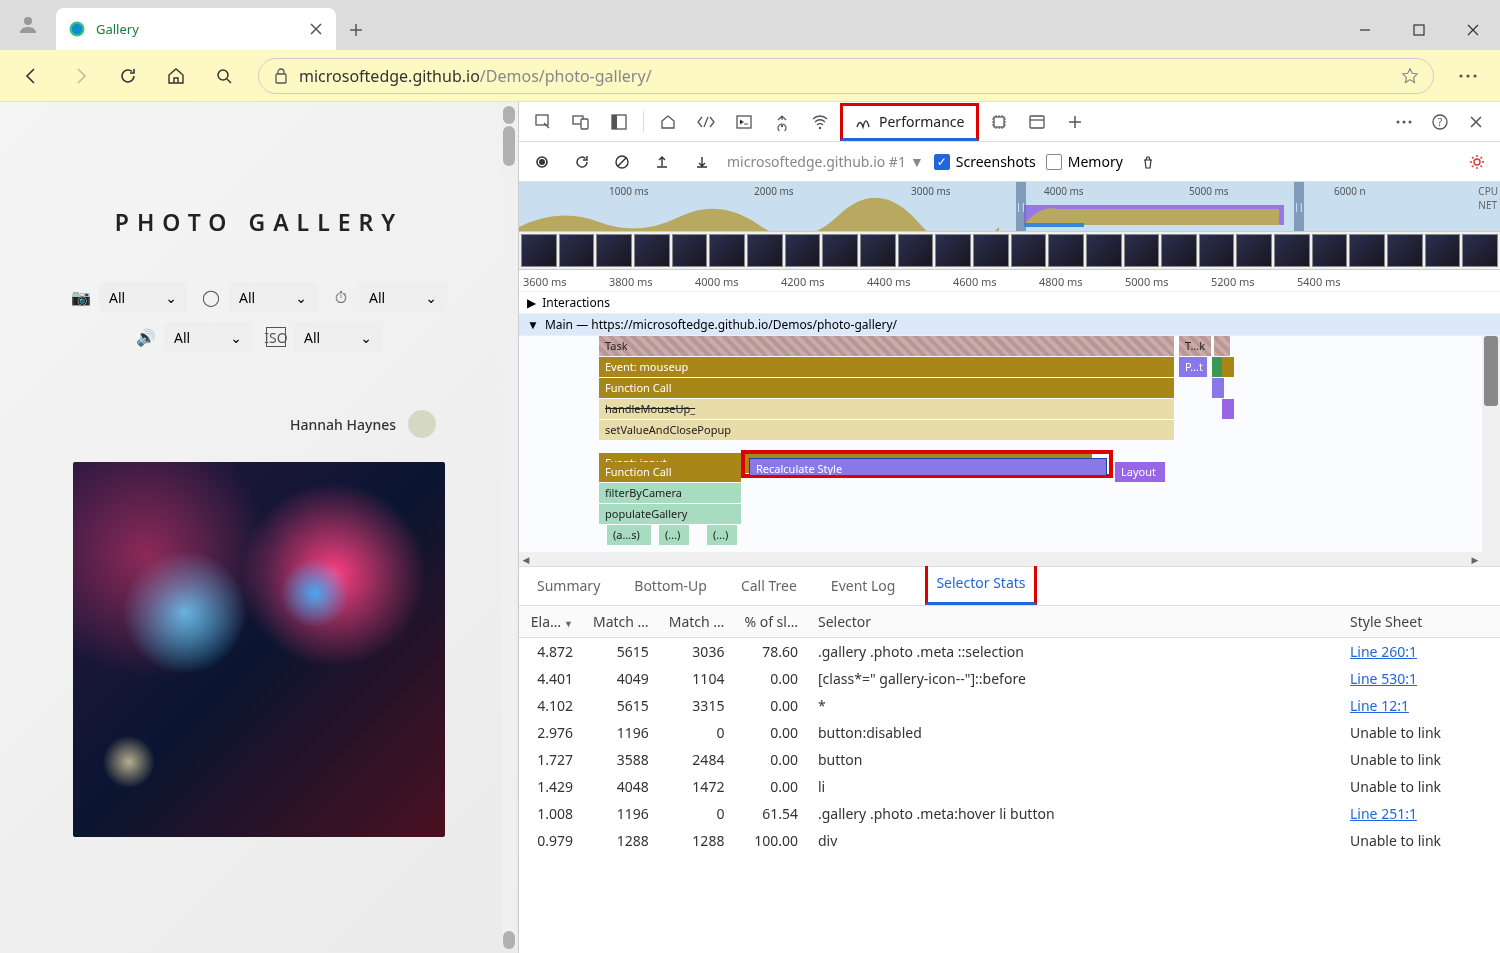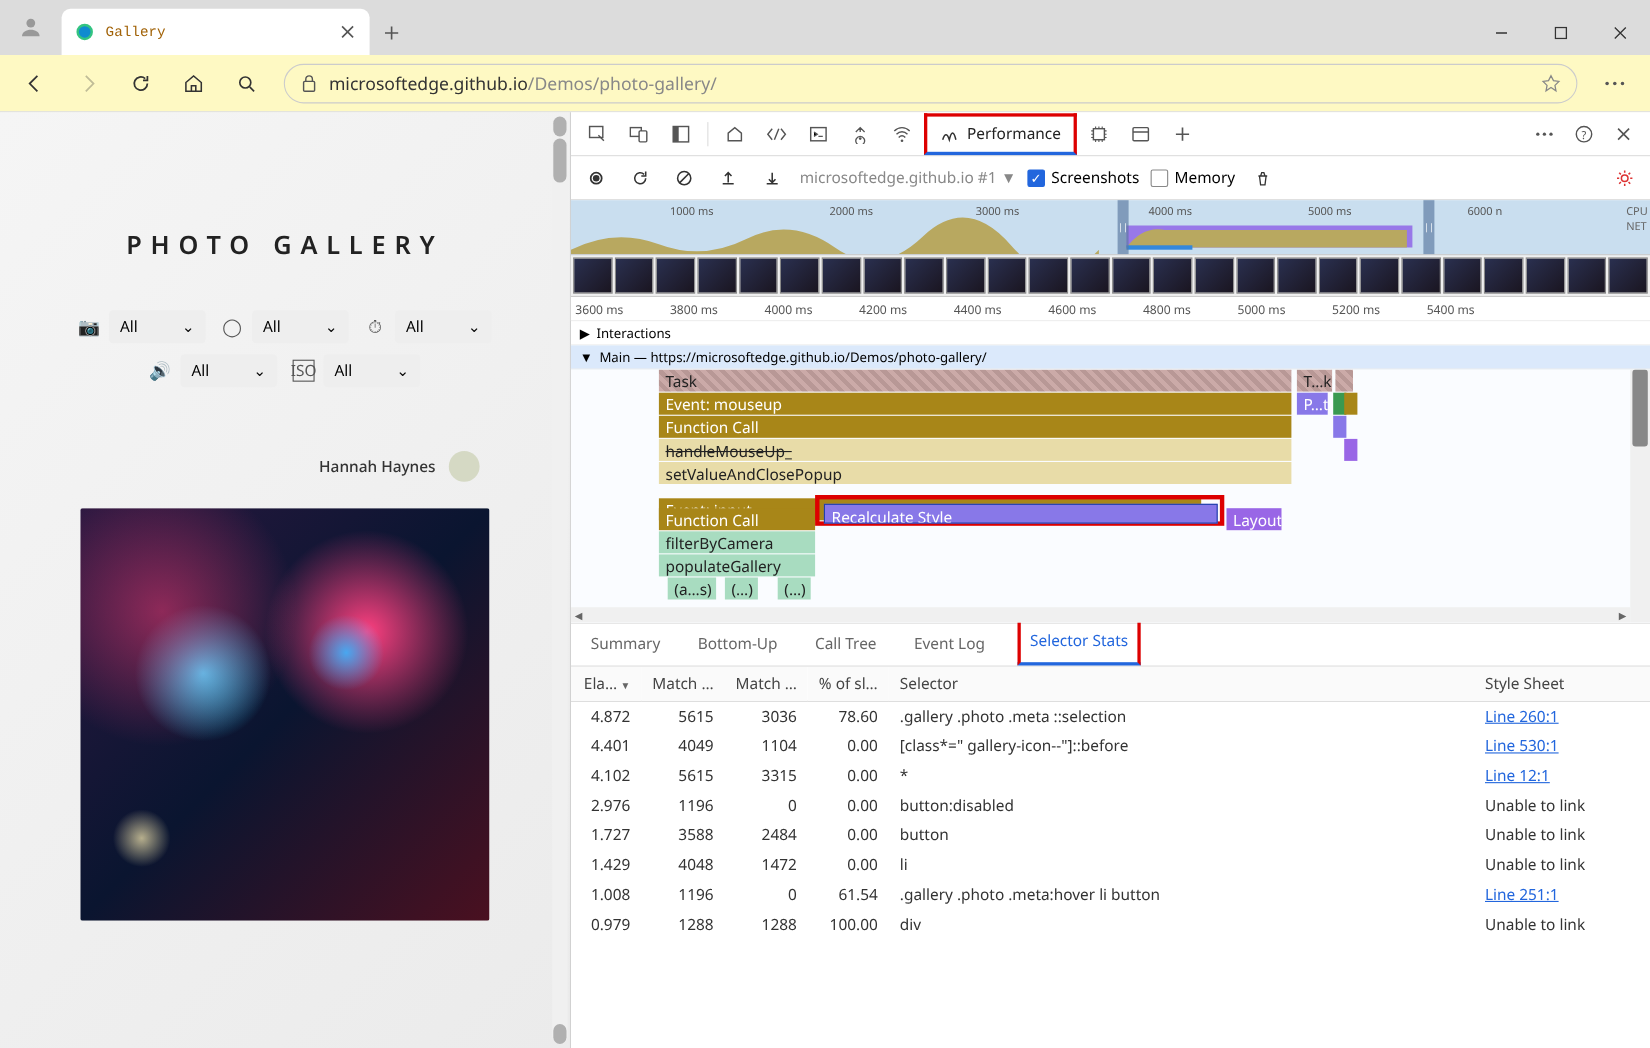--- a/index.html
+++ b/index.html
@@ -4,21 +4,21 @@
 <style>
 * { margin: 0; padding: 0; box-sizing: border-box; font-family: -apple-system, "Segoe UI", system-ui, sans-serif; }
 body { background: #e8e8e8; width: 1500px; height: 953px; overflow: hidden; }
 
 
 .titlebar { height: 50px; background: #dcdcdc; display: flex; align-items: flex-end; }
 .profile-icon { width: 44px; height: 44px; display: flex; align-items: center; justify-content: center; margin: 3px 6px; }
 .profile-icon svg { width: 24px; height: 24px; fill: #999; }
 .tab { background: #fff; border-radius: 8px 8px 0 0; height: 42px; display: flex; align-items: center; padding: 0 12px; min-width: 280px; gap: 10px; }
 .tab-icon { width: 18px; height: 18px; }
-.tab-title { flex: 1; font-size: 13px; color: #a16207; font-family: Liberation Mono, monospace; }
+.tab-title { flex: 1; font-size: 13px; color: #15803d; }
 .tab-close { width: 16px; height: 16px; cursor: pointer; }
 .new-tab { width: 40px; height: 40px; display: flex; align-items: center; justify-content: center; cursor: pointer; }
 .window-controls { margin-left: auto; display: flex; }
 .window-controls div { width: 54px; height: 40px; display: flex; align-items: center; justify-content: center; cursor: pointer; }
 
 
 .addrbar { height: 52px; background: #fef9c3; display: flex; align-items: center; padding: 0 10px; gap: 4px; border-bottom: 1px solid #e0e0e0; }
 .nav-btn { width: 44px; height: 44px; display: flex; align-items: center; justify-content: center; cursor: pointer; border-radius: 4px; }
 .nav-btn.disabled { opacity: 0.3; cursor: default; }
 .url-box { flex: 1; height: 36px; border: 1px solid #ccc; border-radius: 18px; display: flex; align-items: center; padding: 0 14px; gap: 10px; margin: 0 8px; }
@@ -68,21 +68,21 @@
 .filmstrip { height: 38px; background: #f0f0f0; display: flex; gap: 2px; padding: 2px; border-bottom: 1px solid #ccc; }
 .frame { flex: 1; background: linear-gradient(135deg, #2a3050, #1a1520); border: 1px solid #888; }
 
 .ruler { height: 22px; background: #fff; position: relative; border-bottom: 1px solid #eee; }
 .ruler span { position: absolute; top: 4px; font-size: 11px; color: #555; }
 
 .track-header { height: 22px; display: flex; align-items: center; font-size: 12px; padding: 0 8px; gap: 6px; cursor: pointer; border-bottom: 1px solid #eee; }
 .main-track-header { background: #dbe9fb; }
 
 .flame { position: relative; height: 230px; background: #fafcff; overflow: hidden; }
-.flame-row { position: absolute; height: 20px; font-size: 14px; color: #222; padding: 2px 6px; white-space: nowrap; overflow: hidden; }
+.flame-row { position: absolute; height: 20px; font-size: 11px; color: #222; padding: 2px 6px; white-space: nowrap; overflow: hidden; }
 .c-task { background: repeating-linear-gradient(45deg, #cbaaa8, #cbaaa8 4px, #b89896 4px, #b89896 8px); }
 .c-event { background: #a88618; color: #fff; }
 .c-func { background: #a88618; color: #fff; }
 .c-script { background: #e8dca8; }
 .c-green { background: #a8dcc0; }
 .c-purple { background: #8878e8; color: #fff; }
 .c-layout { background: #9966e6; color: #fff; }
 .sel-box { border: 4px solid #d00; position: absolute; }
 
 .flame-scroll { position: absolute; right: 0; top: 0; width: 18px; bottom: 0; background: #f0f0f0; }
@@ -400,21 +400,21 @@
             <circle cx="9" cy="9" r="3" fill="none" stroke="#d33" stroke-width="1.4"></circle>
             <path d="M9 2v2M9 14v2M2 9h2M14 9h2M4 4l1.5 1.5M12.5 12.5L14 14M14 4l-1.5 1.5M5.5 12.5L4 14" stroke="#d33" stroke-width="1.4"></path>
           </svg>
         </div>
     </div>
 
     <div class="overview">
       <div class="overview-ticks">
         <span style="left:90px">1000 ms</span>
         <span style="left:235px">2000 ms</span>
-        <span style="left:368px">3000 ms</span>
+        <span style="left:392px">3000 ms</span>
         <span style="left:525px">4000 ms</span>
         <span style="left:670px">5000 ms</span>
         <span style="left:815px">6000 n</span>
       </div>
       <svg class="ov-chart" viewBox="0 0 840 34" preserveAspectRatio="none">
         <path d="M0 30 Q40 10 80 25 T160 20 T240 28 T320 18 T400 26 T480 30 L480 34 L0 34 Z" fill="#b8a860"></path>
         <rect x="505" y="8" width="260" height="20" fill="#9878e8"></rect>
         <path d="M505 28 Q520 8 540 12 L760 12 L760 28 Z" fill="#b8a860"></path>
         <rect x="505" y="26" width="60" height="4" fill="#3388dd"></rect>
       </svg>

